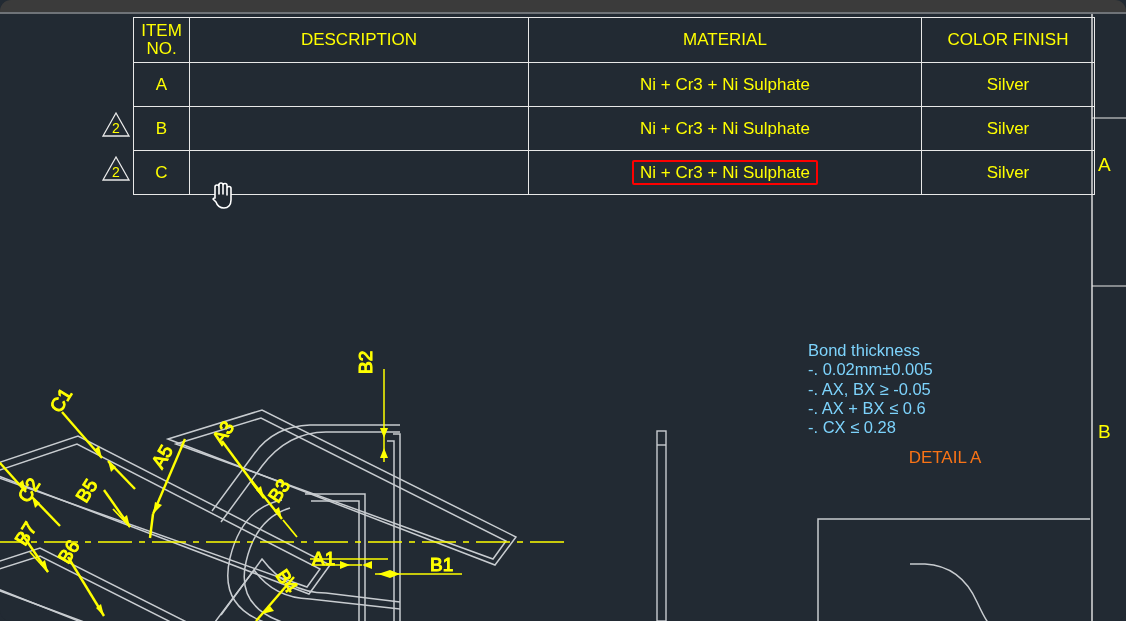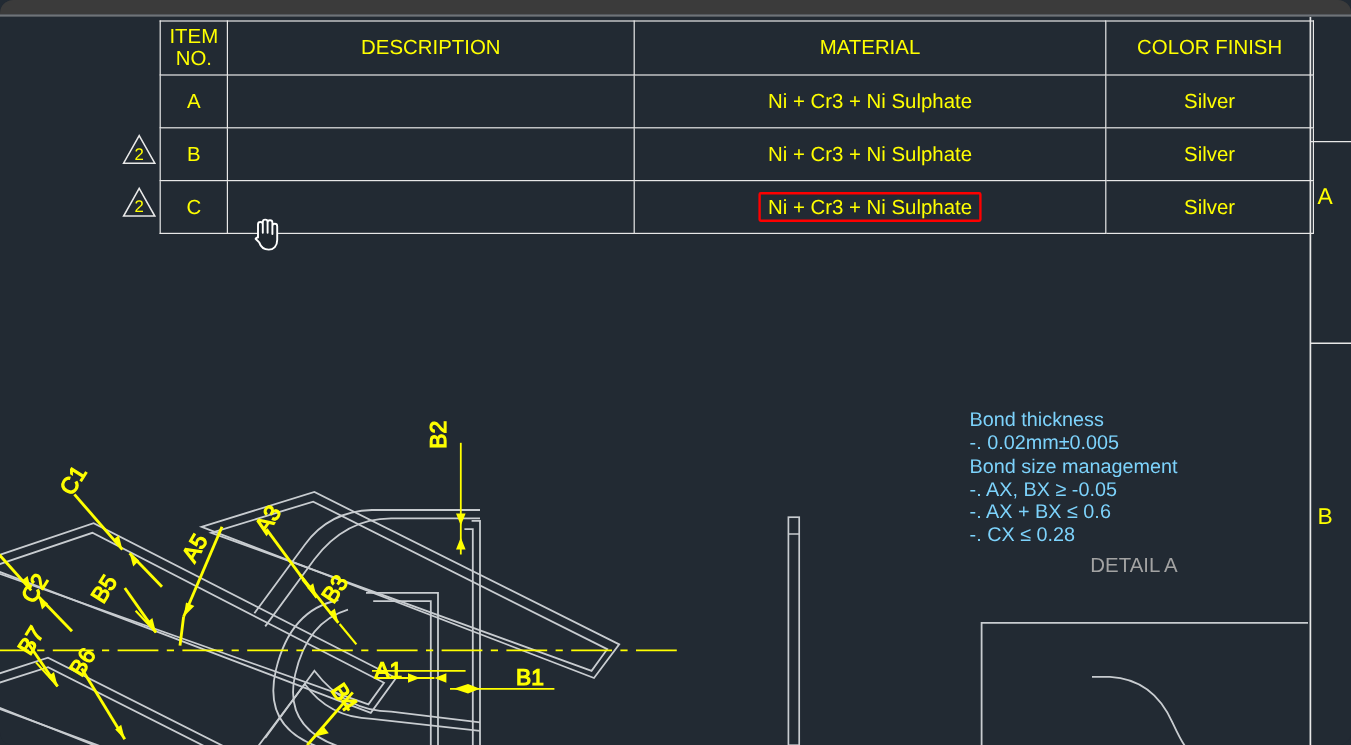--- a/index.html
+++ b/index.html
@@ -94,23 +94,23 @@
     left: 808px; top: 327px;
     color: #7dd3fc;
     font-size: 16.5px;
     line-height: 19.3px;
     white-space: nowrap;
   }
 
   
   #detail-label {
     position: absolute;
-    left: 845px; top: 448px;
+    left: 845px; top: 434px;
     width: 200px;
-    color: #a3a3a3;
+    color: #f97316;
     font-size: 17px;
     line-height: 19px;
     text-align: center;
   }
 
   
   .zone-letter {
     position: absolute;
     color: #ffff00;
     font-size: 19px;
@@ -193,21 +193,20 @@
 
     <div id="hand-cursor">
       <svg width="30" height="32" viewBox="0 0 30 32">
         <path d="M8,20 L8,9 a2,2 0 0 1 4,0 L12,16 L12,7 a2,2 0 0 1 4,0 L16,16 L16,7.5 a2,2 0 0 1 4,0 L20,17 L20,10.5 a2,2 0 0 1 4,0 L24,22 c0,5 -3,8 -7,8 c-5,0 -7,-3 -8,-6 L6,21 a1.8,1.8 0 0 1 2,-1 Z" fill="#20272f" stroke="#ffffff" stroke-width="1.6" stroke-linejoin="round"></path>
       </svg>
     </div>
 
     <div id="notes">
       <div>Bond thickness</div>
       <div>-. 0.02mm±0.005</div>
-      <div>Bond size management</div>
       <div>-. AX, BX  ≥ -0.05</div>
       <div>-. AX + BX  ≤ 0.6</div>
       <div>-. CX ≤ 0.28</div>
     </div>
 
     <div id="detail-label">
       <div>DETAIL  A</div>
     </div>
 
     <div class="zone-letter" style="left:1098px; top:140px;">A</div>

